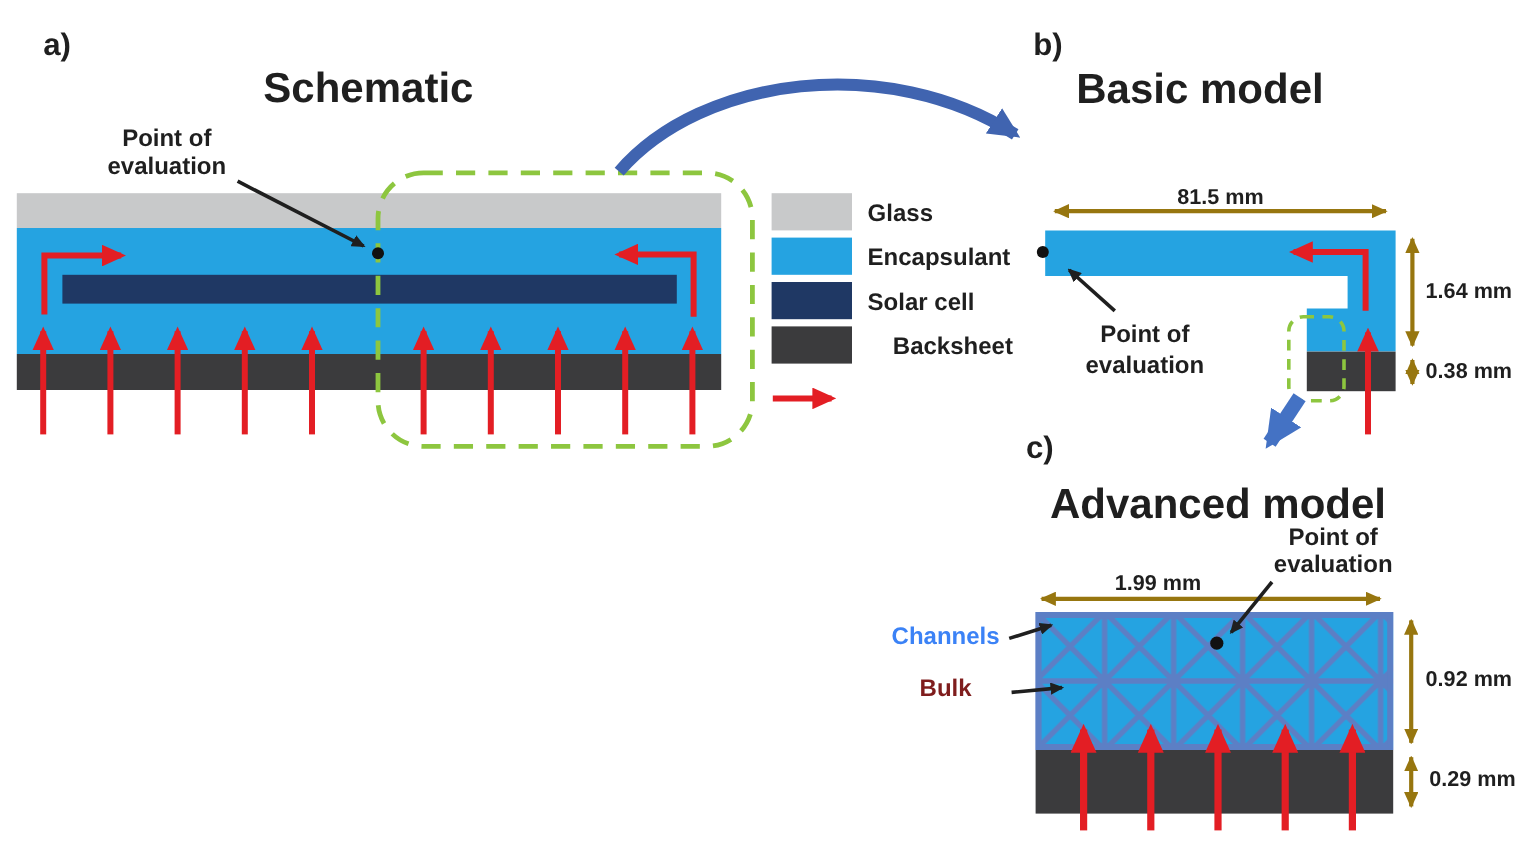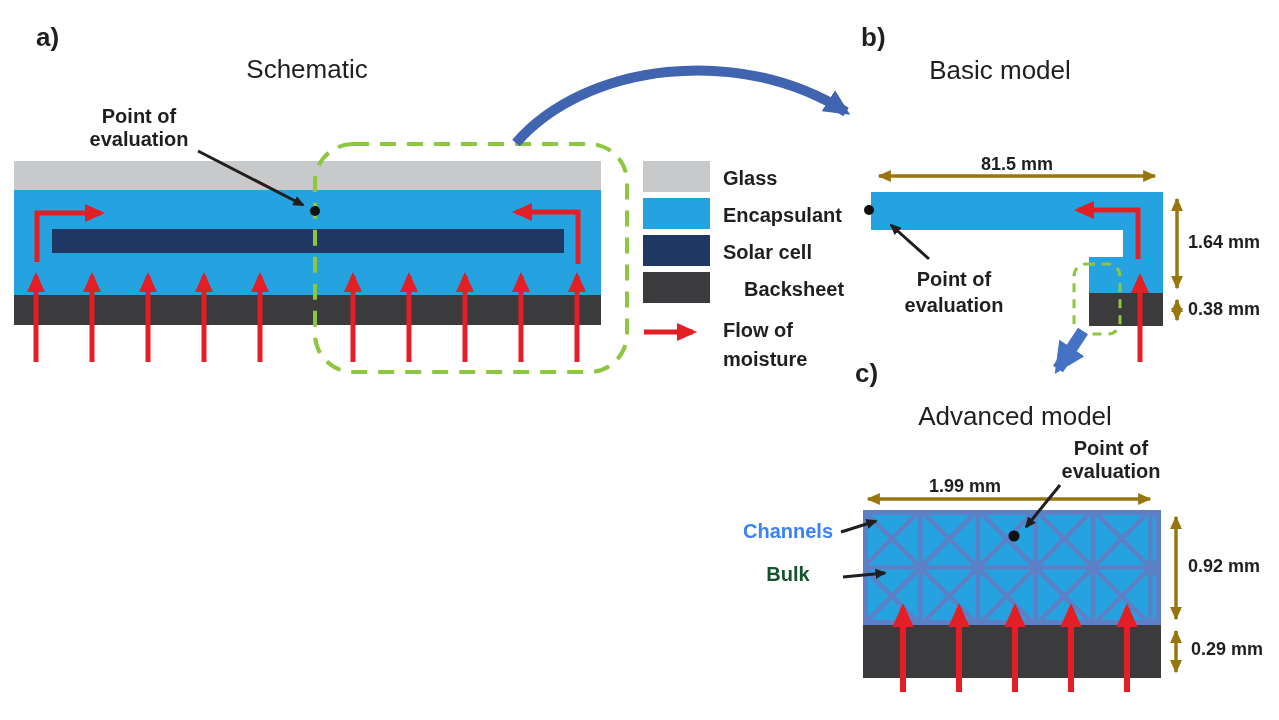--- a/index.html
+++ b/index.html
@@ -1,21 +1,21 @@
 <!DOCTYPE html>
 <html><head>
 <meta charset="utf-8">
 <style>
   html,body{margin:0;padding:0;background:#ffffff;}
   .canvas{position:relative;width:1279px;height:720px;background:#ffffff;overflow:hidden;
           font-family:"Liberation Sans",sans-serif;color:#1f1f1f;}
   .abs{position:absolute;}
   .ctr{transform:translateX(-50%);text-align:center;}
   .panel-label{font-size:26px;font-weight:600;}
-  .panel-title{font-size:26px;font-weight:400;white-space:nowrap;}
+  .panel-title{font-size:35px;font-weight:700;white-space:nowrap;}
   .ann{font-size:20px;font-weight:600;line-height:23px;white-space:nowrap;}
   .dim{font-size:18px;font-weight:600;white-space:nowrap;text-align:center;}
   .legend-label{font-size:20px;font-weight:600;line-height:29px;white-space:nowrap;}
   .swatch{position:absolute;left:643px;width:67px;height:31px;}
   svg.overlay{position:absolute;left:0;top:0;}
   .layer{position:absolute;}
 </style>
 </head>
 <body>
 
@@ -119,24 +119,20 @@
   <div class="abs panel-title ctr" style="left:307px;top:54px;">Schematic</div>
   <div class="abs ann ctr" style="left:139px;top:105px;">
     <div>Point of</div>
     <div>evaluation</div>
   </div>
 
   <div class="abs legend-label" style="left:723px;top:164px;">Glass</div>
   <div class="abs legend-label" style="left:723px;top:201px;">Encapsulant</div>
   <div class="abs legend-label" style="left:723px;top:238px;">Solar cell</div>
   <div class="abs legend-label" style="left:708px;top:275px;margin-left:36px;">Backsheet</div>
-  <div class="abs legend-label" style="left:723px;top:316px;">
-    <div>Flow of</div>
-    <div>moisture</div>
-  </div>
 
   <div class="abs panel-label" style="left:861px;top:22px;">b)</div>
   <div class="abs panel-title ctr" style="left:1000px;top:55px;">Basic model</div>
   <div class="abs dim ctr" style="left:1017px;top:154px;">81.5 mm</div>
   <div class="abs dim" style="left:1188px;top:232px;">1.64 mm</div>
   <div class="abs dim" style="left:1188px;top:299px;">0.38 mm</div>
   <div class="abs ann ctr" style="left:954px;top:266px;line-height:26px;">
     <div>Point of</div>
     <div>evaluation</div>
   </div>
@@ -144,15 +140,15 @@
   <div class="abs panel-label" style="left:855px;top:358px;">c)</div>
   <div class="abs panel-title ctr" style="left:1015px;top:389px;margin-top:12px;">Advanced model</div>
   <div class="abs ann ctr" style="left:1111px;top:437px;">
     <div>Point of</div>
     <div>evaluation</div>
   </div>
   <div class="abs dim ctr" style="left:965px;top:476px;">1.99 mm</div>
   <div class="abs dim" style="left:1188px;top:556px;">0.92 mm</div>
   <div class="abs dim" style="left:1191px;top:639px;">0.29 mm</div>
   <div class="abs ann ctr" style="left: 788px; top: 520px; color: #3b82f6;">Channels</div>
-  <div class="abs ann ctr" style="left: 788px; top: 563px; color: #14532d;">Bulk</div>
+  <div class="abs ann ctr" style="left: 788px; top: 563px; color: #7f1d1d;">Bulk</div>
 
 </div>
 
 </body></html>

